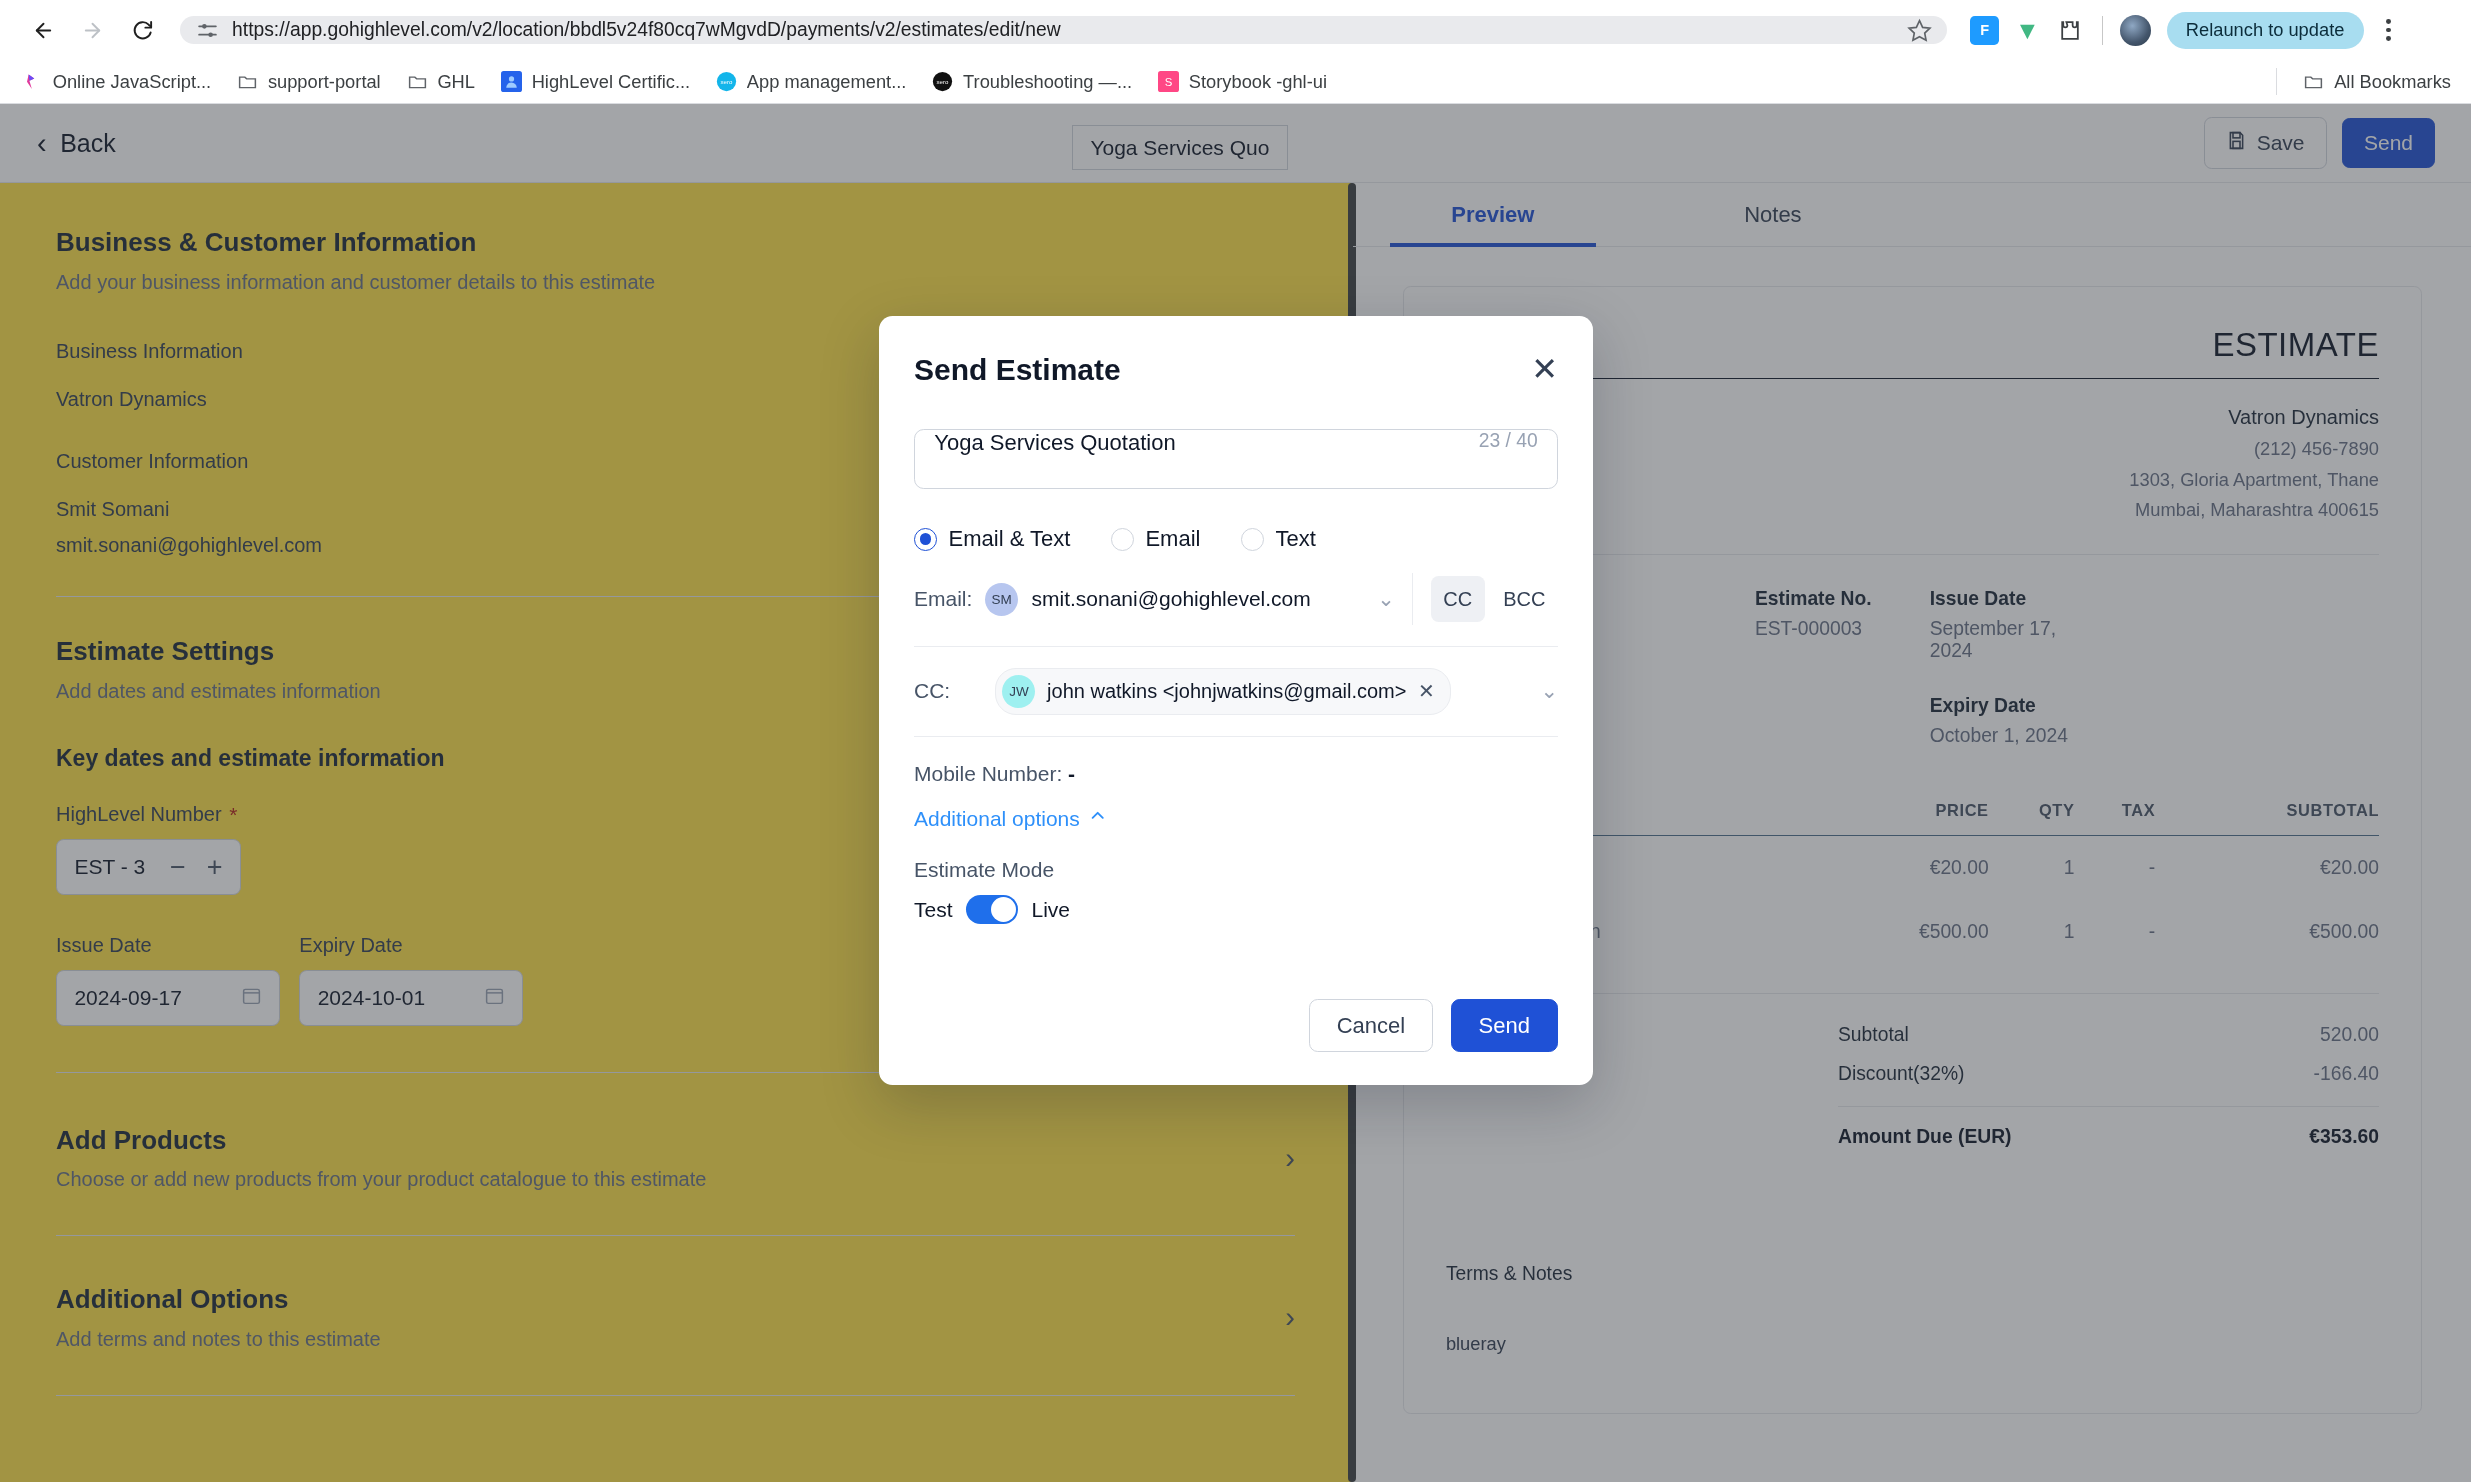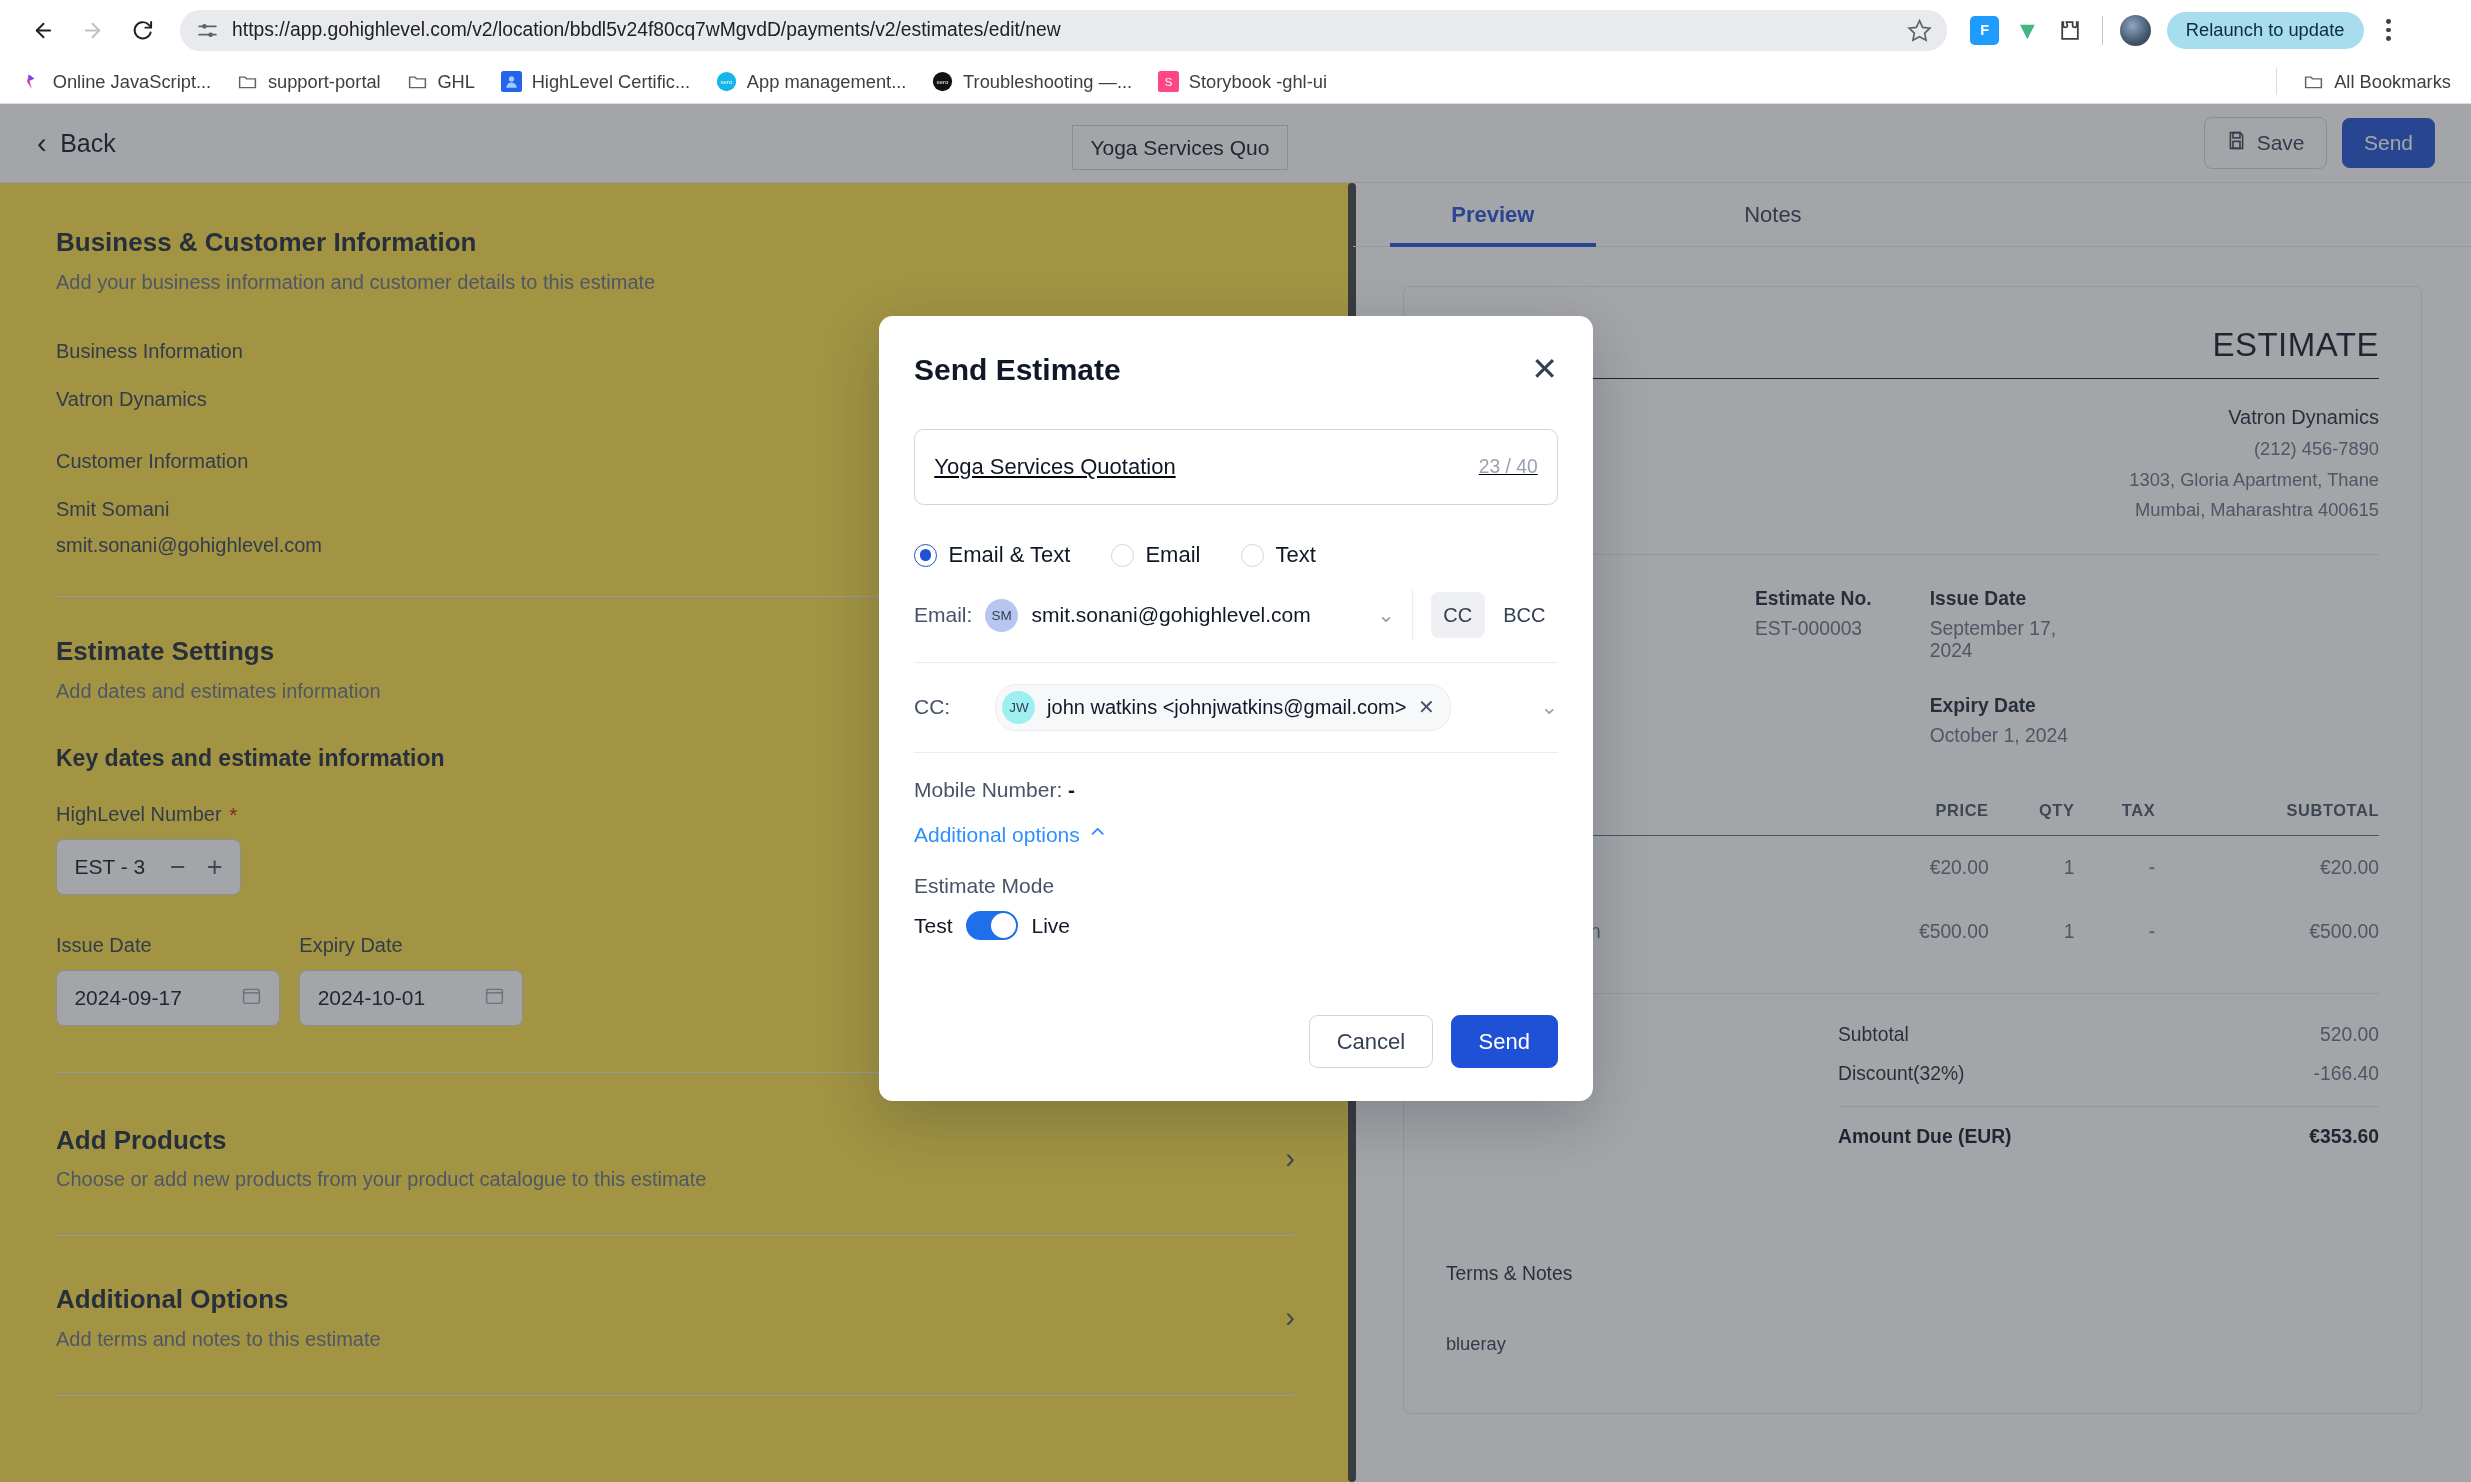--- a/index.html
+++ b/index.html
@@ -17,21 +17,21 @@
     padding: 0 21px; gap: 5.8px; background:#fff;
   }
   .nav-btn {
     width: 44px; height: 44px; border-radius: 50%;
     display: flex; align-items: center; justify-content: center;
     color: #1f1f1f; flex: 0 0 auto;
   }
   .nav-btn.disabled { color: #bdc1c6; }
   .nav-btn svg { width: 23px; height: 23px; }
   .omnibox {
-    flex: 1 1 auto; height: 41px; background: #e9eaed;
+    flex: 1 1 auto; height: 28px; background: #e9eaed;
     border-radius: 20px; display: flex; align-items: center;
     margin-left: 9.7px; margin-right: 9.7px; padding: 0 15.4px; gap: 11.6px;
     max-width: 1767px;
   }
   .site-ico { width: 25px; height: 25px; display:flex; align-items:center; justify-content:center; color:#5f6368; flex:0 0 auto;}
   .url-text {
     font-size: 19.3px; color: #202124; white-space: nowrap;
     overflow: hidden; text-overflow: ellipsis; flex: 1 1 auto;
   }
   .star-ico { width: 25px; height: 25px; color:#5f6368; flex:0 0 auto;}
@@ -180,21 +180,21 @@
     left: 879px; top: 212px; width: 714px; min-height: 720px;
     background:#fff; border-radius:13.5px; box-shadow: 0 19.3px 58px rgba(16,24,40,0.22);
     padding: 37px 35px 33px 35px;
   }
   .modal-head { display:flex; align-items:flex-start; }
   .modal-title { font-size:30px; font-weight:bold; color:#101828; }
   .modal-close { margin-left:auto; font-size:32px; color:#344054; line-height:1; cursor:pointer;}
 
   .subject-wrap {
     margin-top: 42px; border:1px solid #d0d5dd; border-radius:9.7px;
-    height:76px; display:flex; align-items:center; padding:0 19.3px;text-decoration:underline;
+    height:60px; display:flex; padding:0 19.3px;
   }
   .subject-val { font-size:22px; color:#101828; }
   .subject-count { margin-left:auto; font-size:19.3px; color:#98a2b3; }
 
   .radios { display:flex; align-items:center; gap:15.4px; margin-top:37px;text-align:center; }
   .radio-item { display:flex; align-items:center; gap:11.6px; margin-right:25px; }
   .radio {
     width:23px; height:23px; border-radius:50%; border:1.9px solid #d0d5dd;
     display:flex; align-items:center; justify-content:center; background:#fff;
   }

